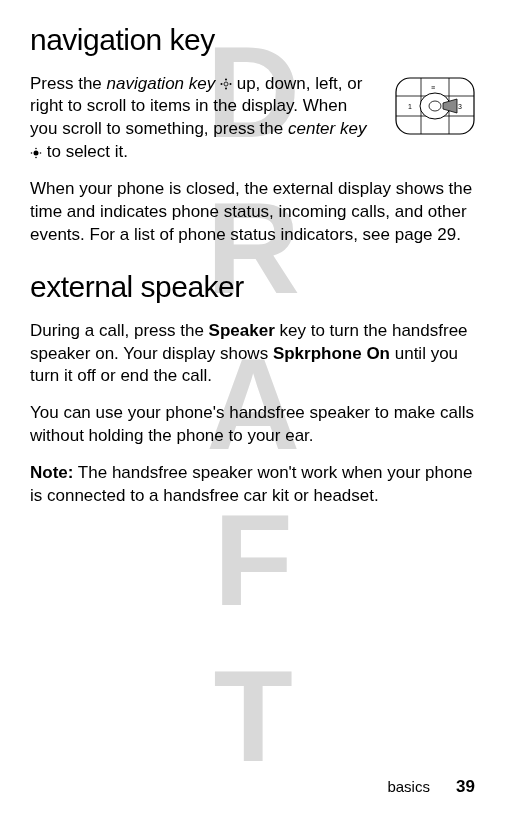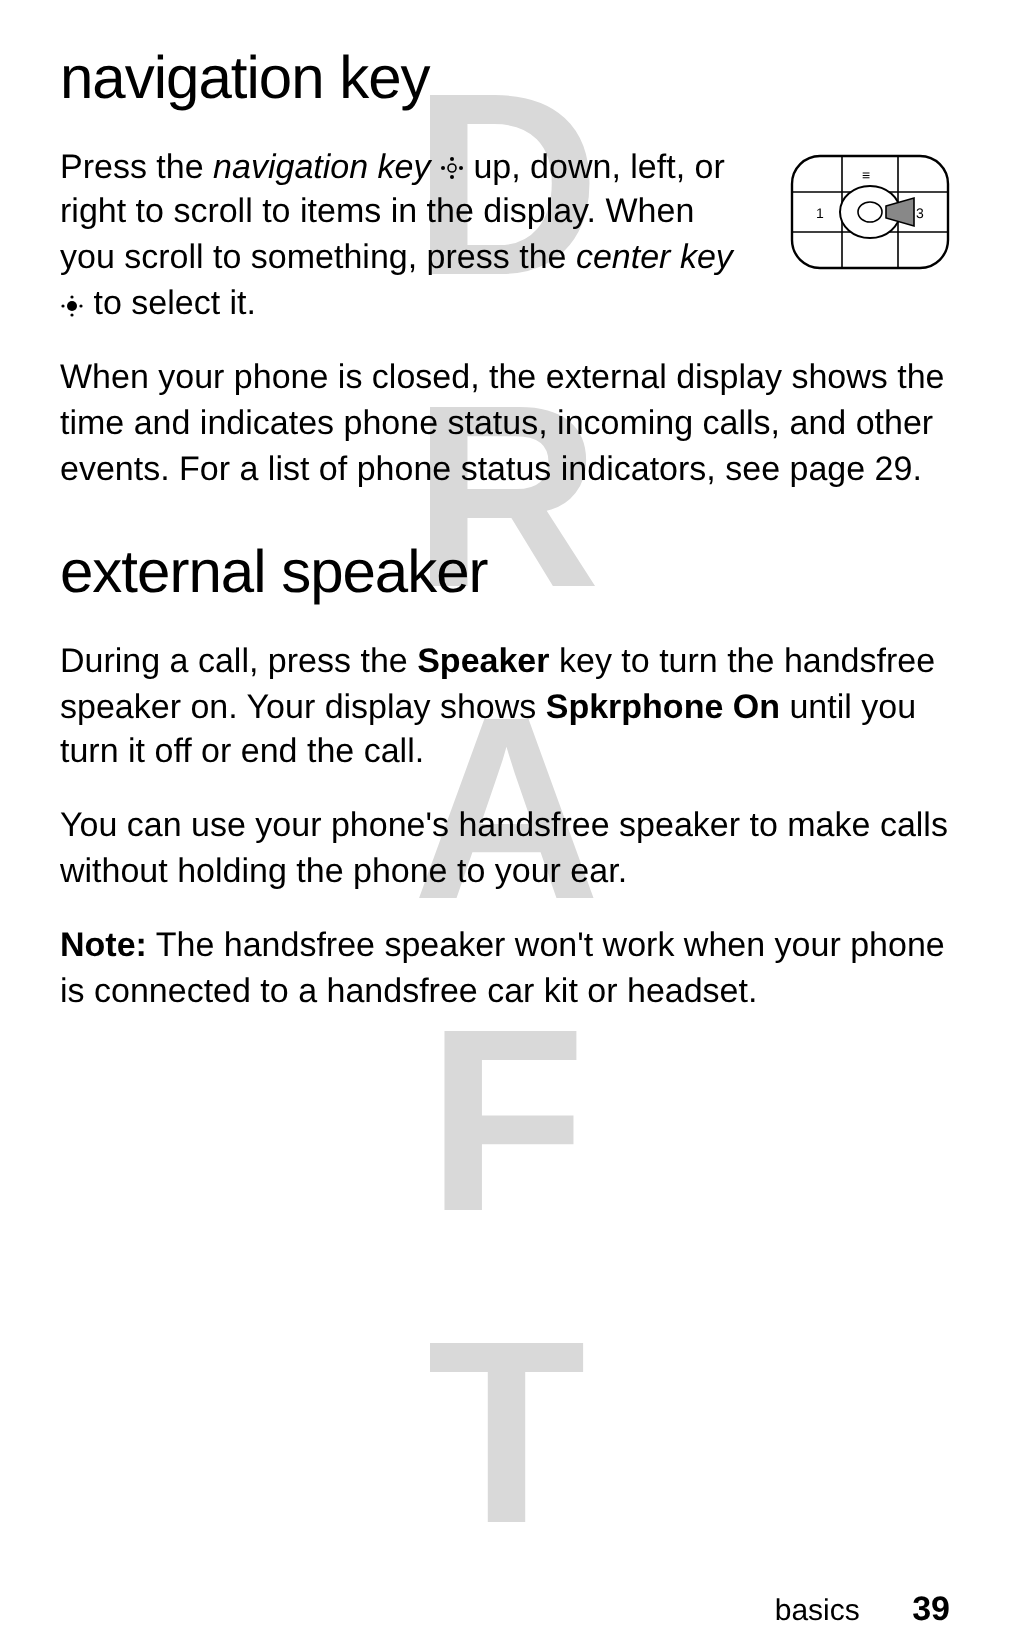--- a/index.html
+++ b/index.html
@@ -72,21 +72,21 @@
       right: 0;
       top: 4px;
       width: 80px;
       height: 58px;
     }
     .glyph {
       font-family: Arial, sans-serif;
     }
     .footer {
       position: absolute;
-      bottom: 0;
+      bottom: 18px;
       right: 30px;
       font-size: 15px;
     }
     .footer .pagenum {
       font-weight: bold;
       margin-left: 22px;
       font-size: 17px;
     }
   </style>
 </head>

